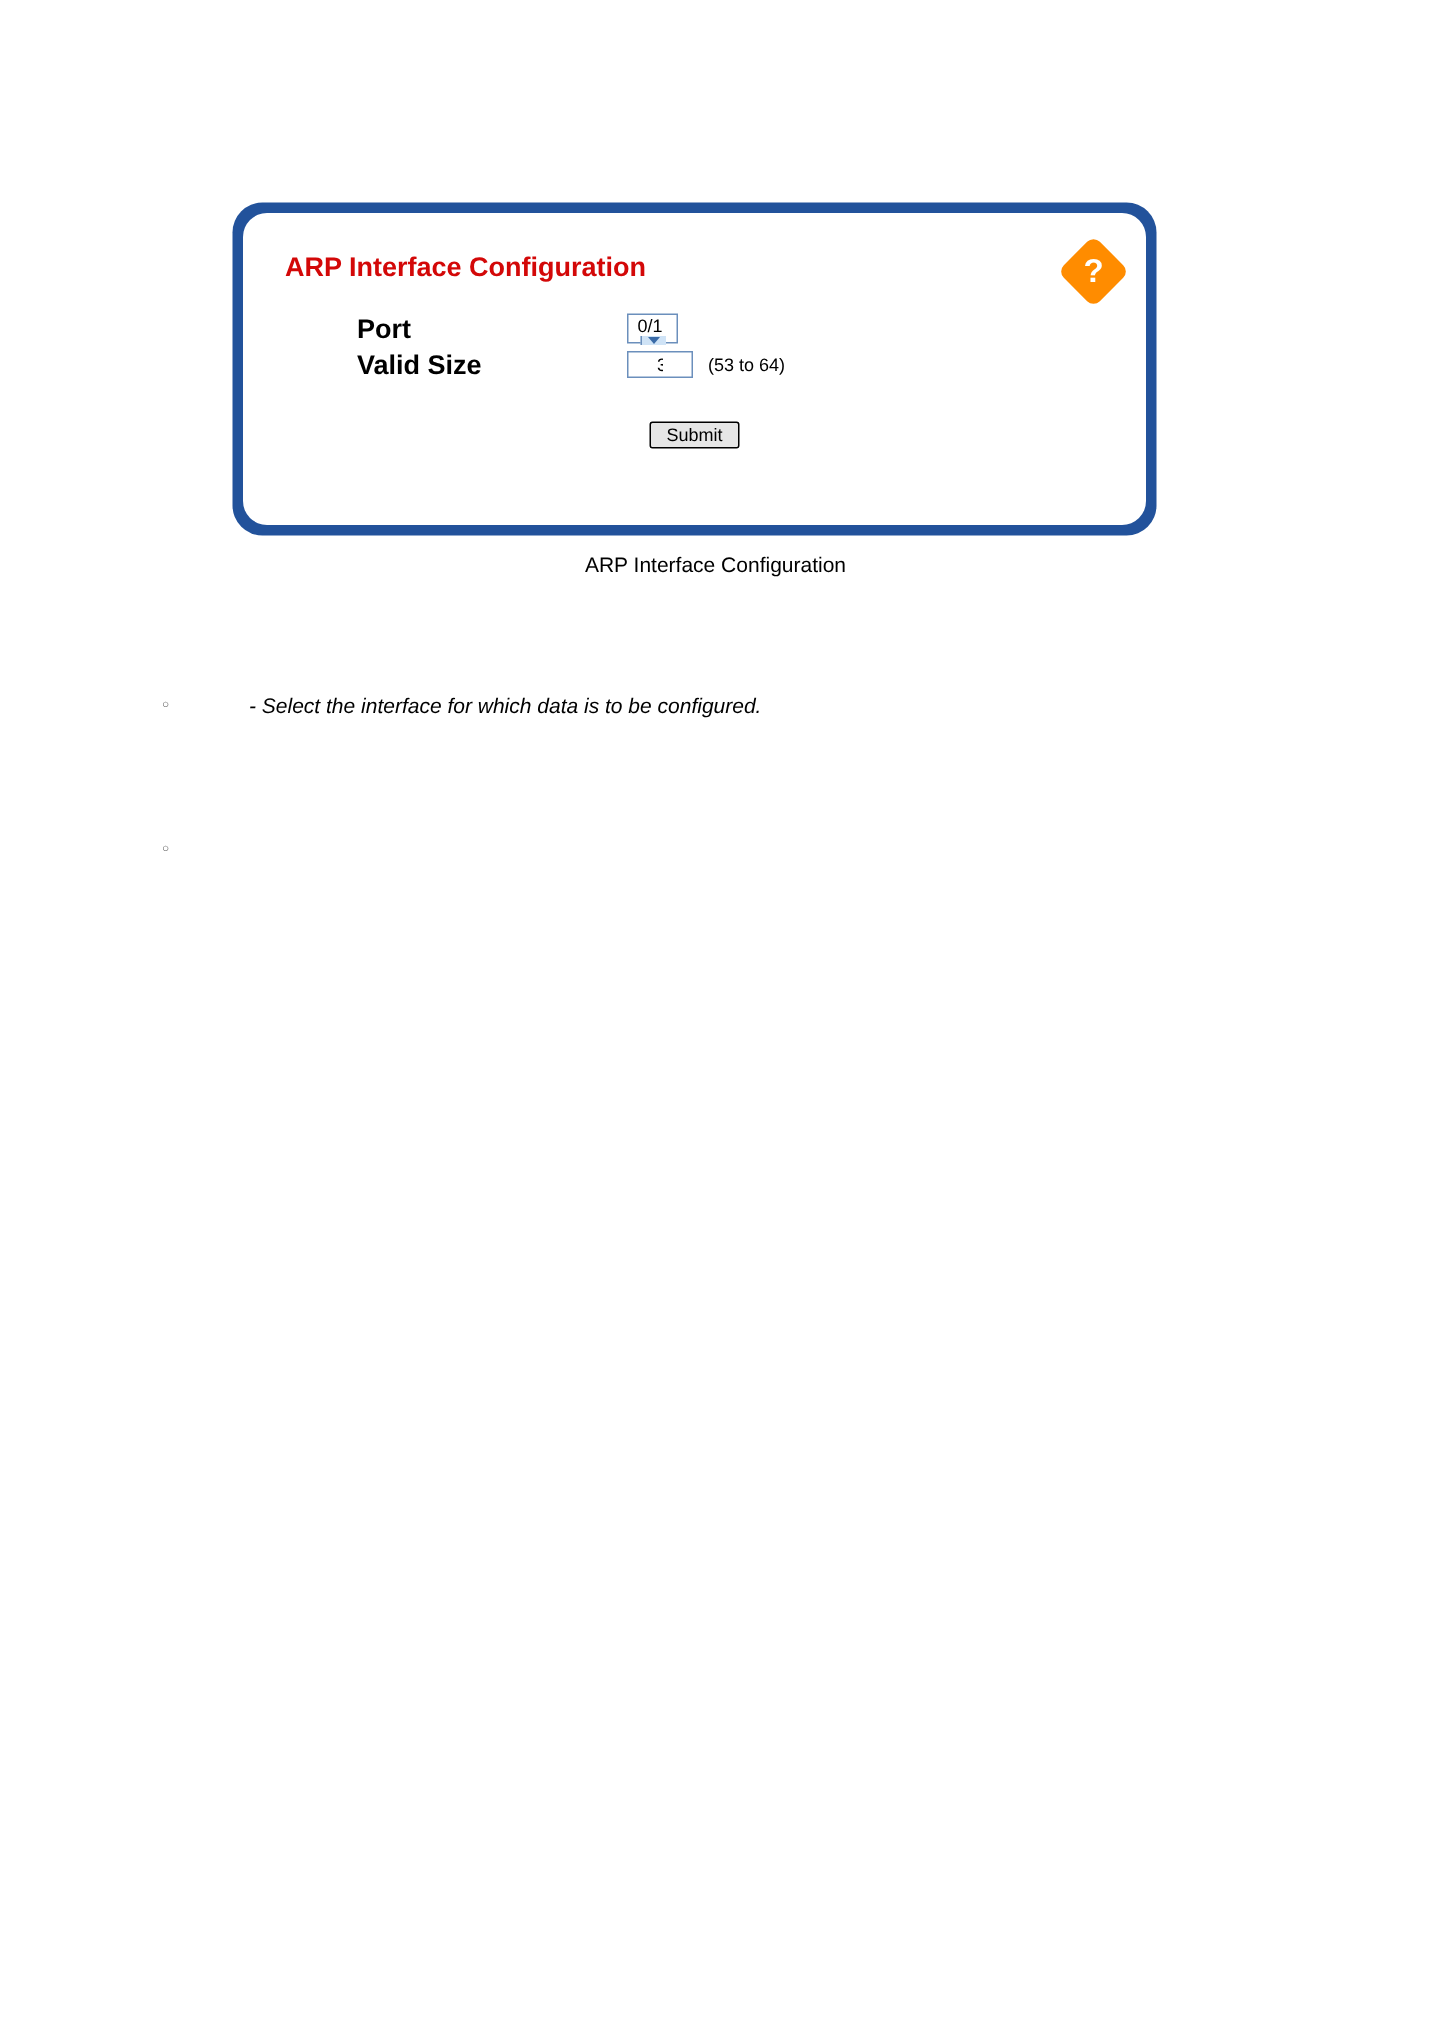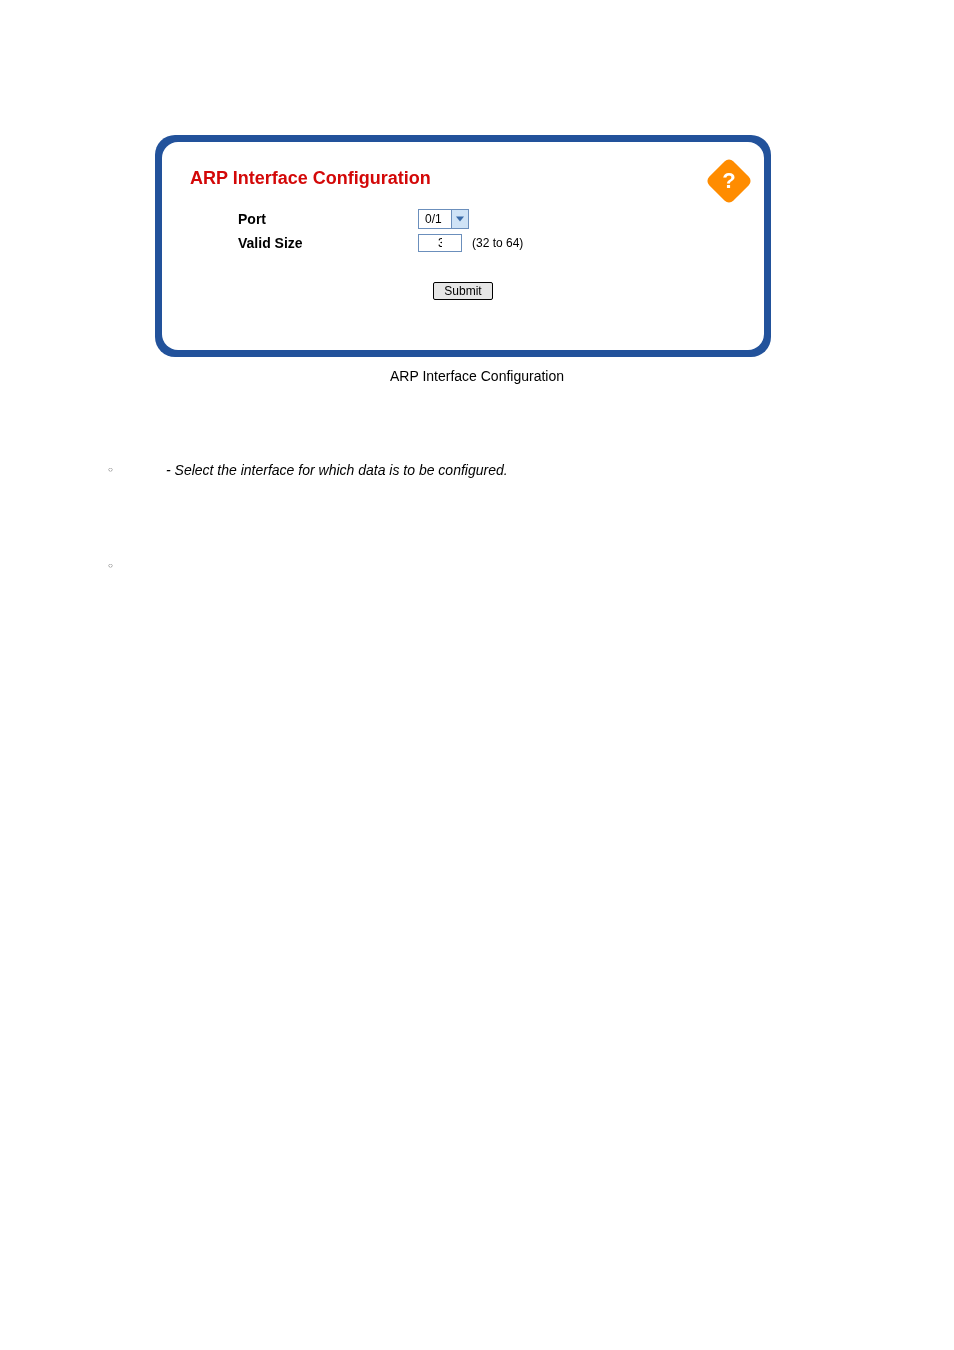--- a/index.html
+++ b/index.html
@@ -84,36 +84,37 @@
   }
   .form-row {
     display: flex;
     align-items: center;
     height: 24px;
   }
   .form-label {
     width: 180px;
     font-weight: bold;
     color: #000;
-    font-size: 14px;
+    font-size: 18px;
   }
   .form-value {
     display: flex;
     align-items: center;
     gap: 10px;
     color: #000;
   }
 
   .select-fake {
     display: inline-flex;
     align-items: center;
     border: 1px solid #6b8fbc;
     height: 18px;
     font-size: 12px;
     background: #fff;
+    flex-direction: column;
   }
   .select-fake .sel-text {
     padding: 0 6px;
     min-width: 20px;
     color: #000;
   }
   .select-fake .sel-btn {
     width: 16px;
     height: 18px;
     background: #cfe3f6;
@@ -222,21 +223,21 @@
                     <path d="M0 0 L10 0 L5 6 Z"></path>
                   </svg>
               </span>
             </div>
           </div>
         </div>
         <div class="form-row">
           <div class="form-label">Valid Size</div>
           <div class="form-value">
             <input class="text-input" type="text" value="32" style="">
-            <span class="hint">(32 to 64)</span>
+            <span class="hint">(53 to 64)</span>
           </div>
         </div>
       </div>
 
       <div class="submit-row">
         <button class="btn-submit">Submit</button>
       </div>
 
     </div>
   </div>

